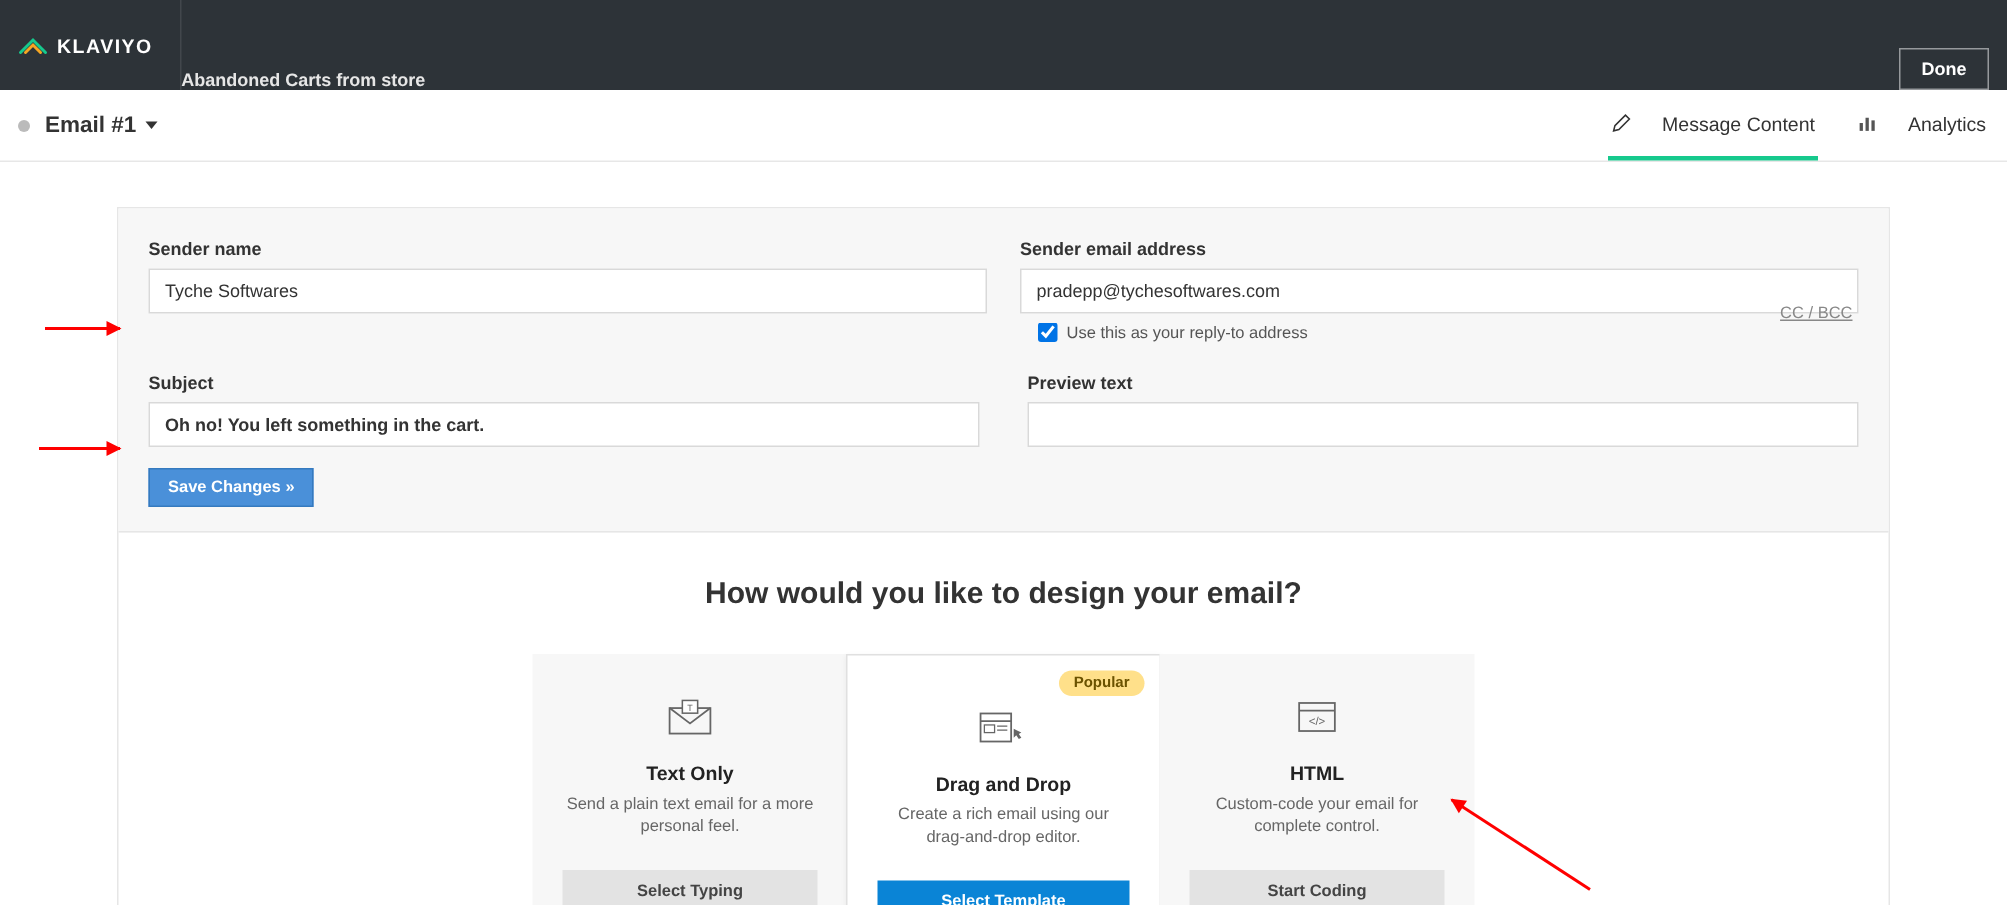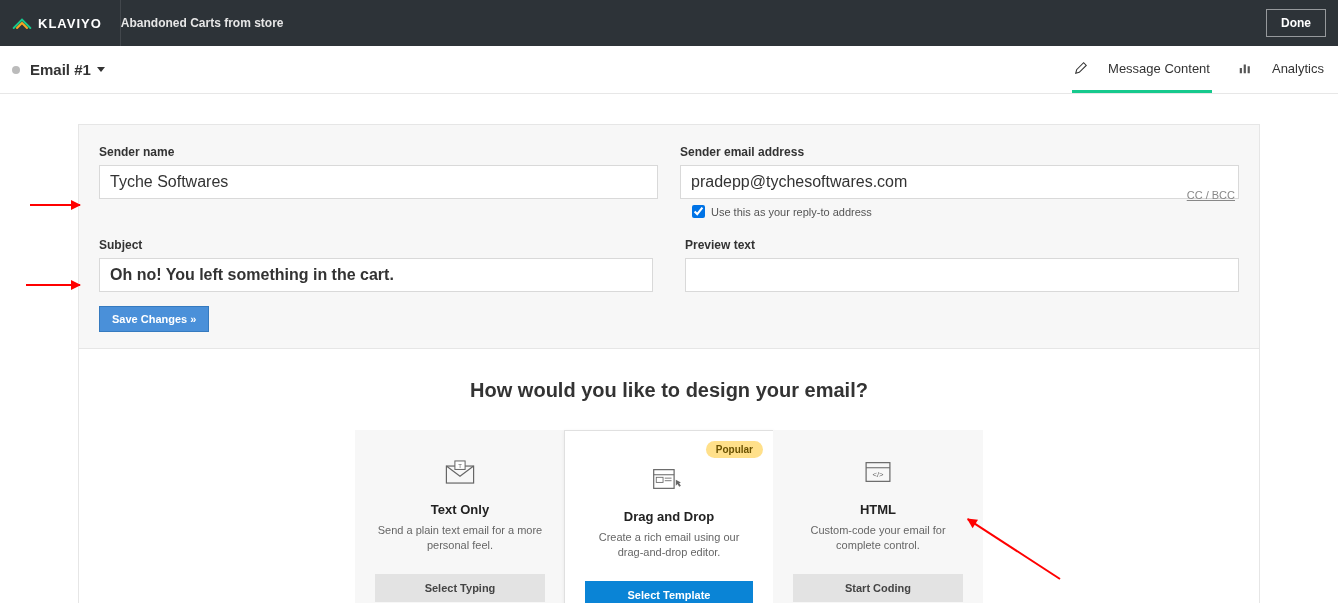--- a/index.html
+++ b/index.html
@@ -6,23 +6,23 @@
   body {
     font-family: "Helvetica Neue", Arial, sans-serif;
     font-size: 13px;
     color: #333;
     background: #fff;
     width: 1338px;
   }
   
   .topbar {
     background: #2d3338;
-    height: 46px;
+    height: 60px;
     display: flex;
-    align-items: center;
+    align-items: flex-end;
     padding: 0 12px;
     color: #fff;
   }
   .logo-wrap {
     display: flex;
     align-items: center;
     gap: 6px;
     padding-right: 18px;
     border-right: 1px solid rgba(255,255,255,0.1);
     height: 100%;
@@ -116,21 +116,21 @@
     font-weight:600;
     color:#333;
     margin-bottom:6px;
     display:block;
   }
   .text-input {
     width:100%;
     border:1px solid #d9d9d9;
     background:#fff;
     padding:7px 10px;
-    font-size:16px;
+    font-size:12px;
     color:#333;
   }
   .text-input.bold { font-weight:700; }
   .checkbox-row {
     display:flex;align-items:center;gap:6px;margin-top:6px;font-size:11px;color:#555;margin-left:12px;
   }
   .checkbox-row input { accent-color:#0073e6; }
   .ccbcc {
     position:absolute; right:4px; top: 38px;
     font-size:11px;color:#888;text-decoration:underline;cursor:pointer;

